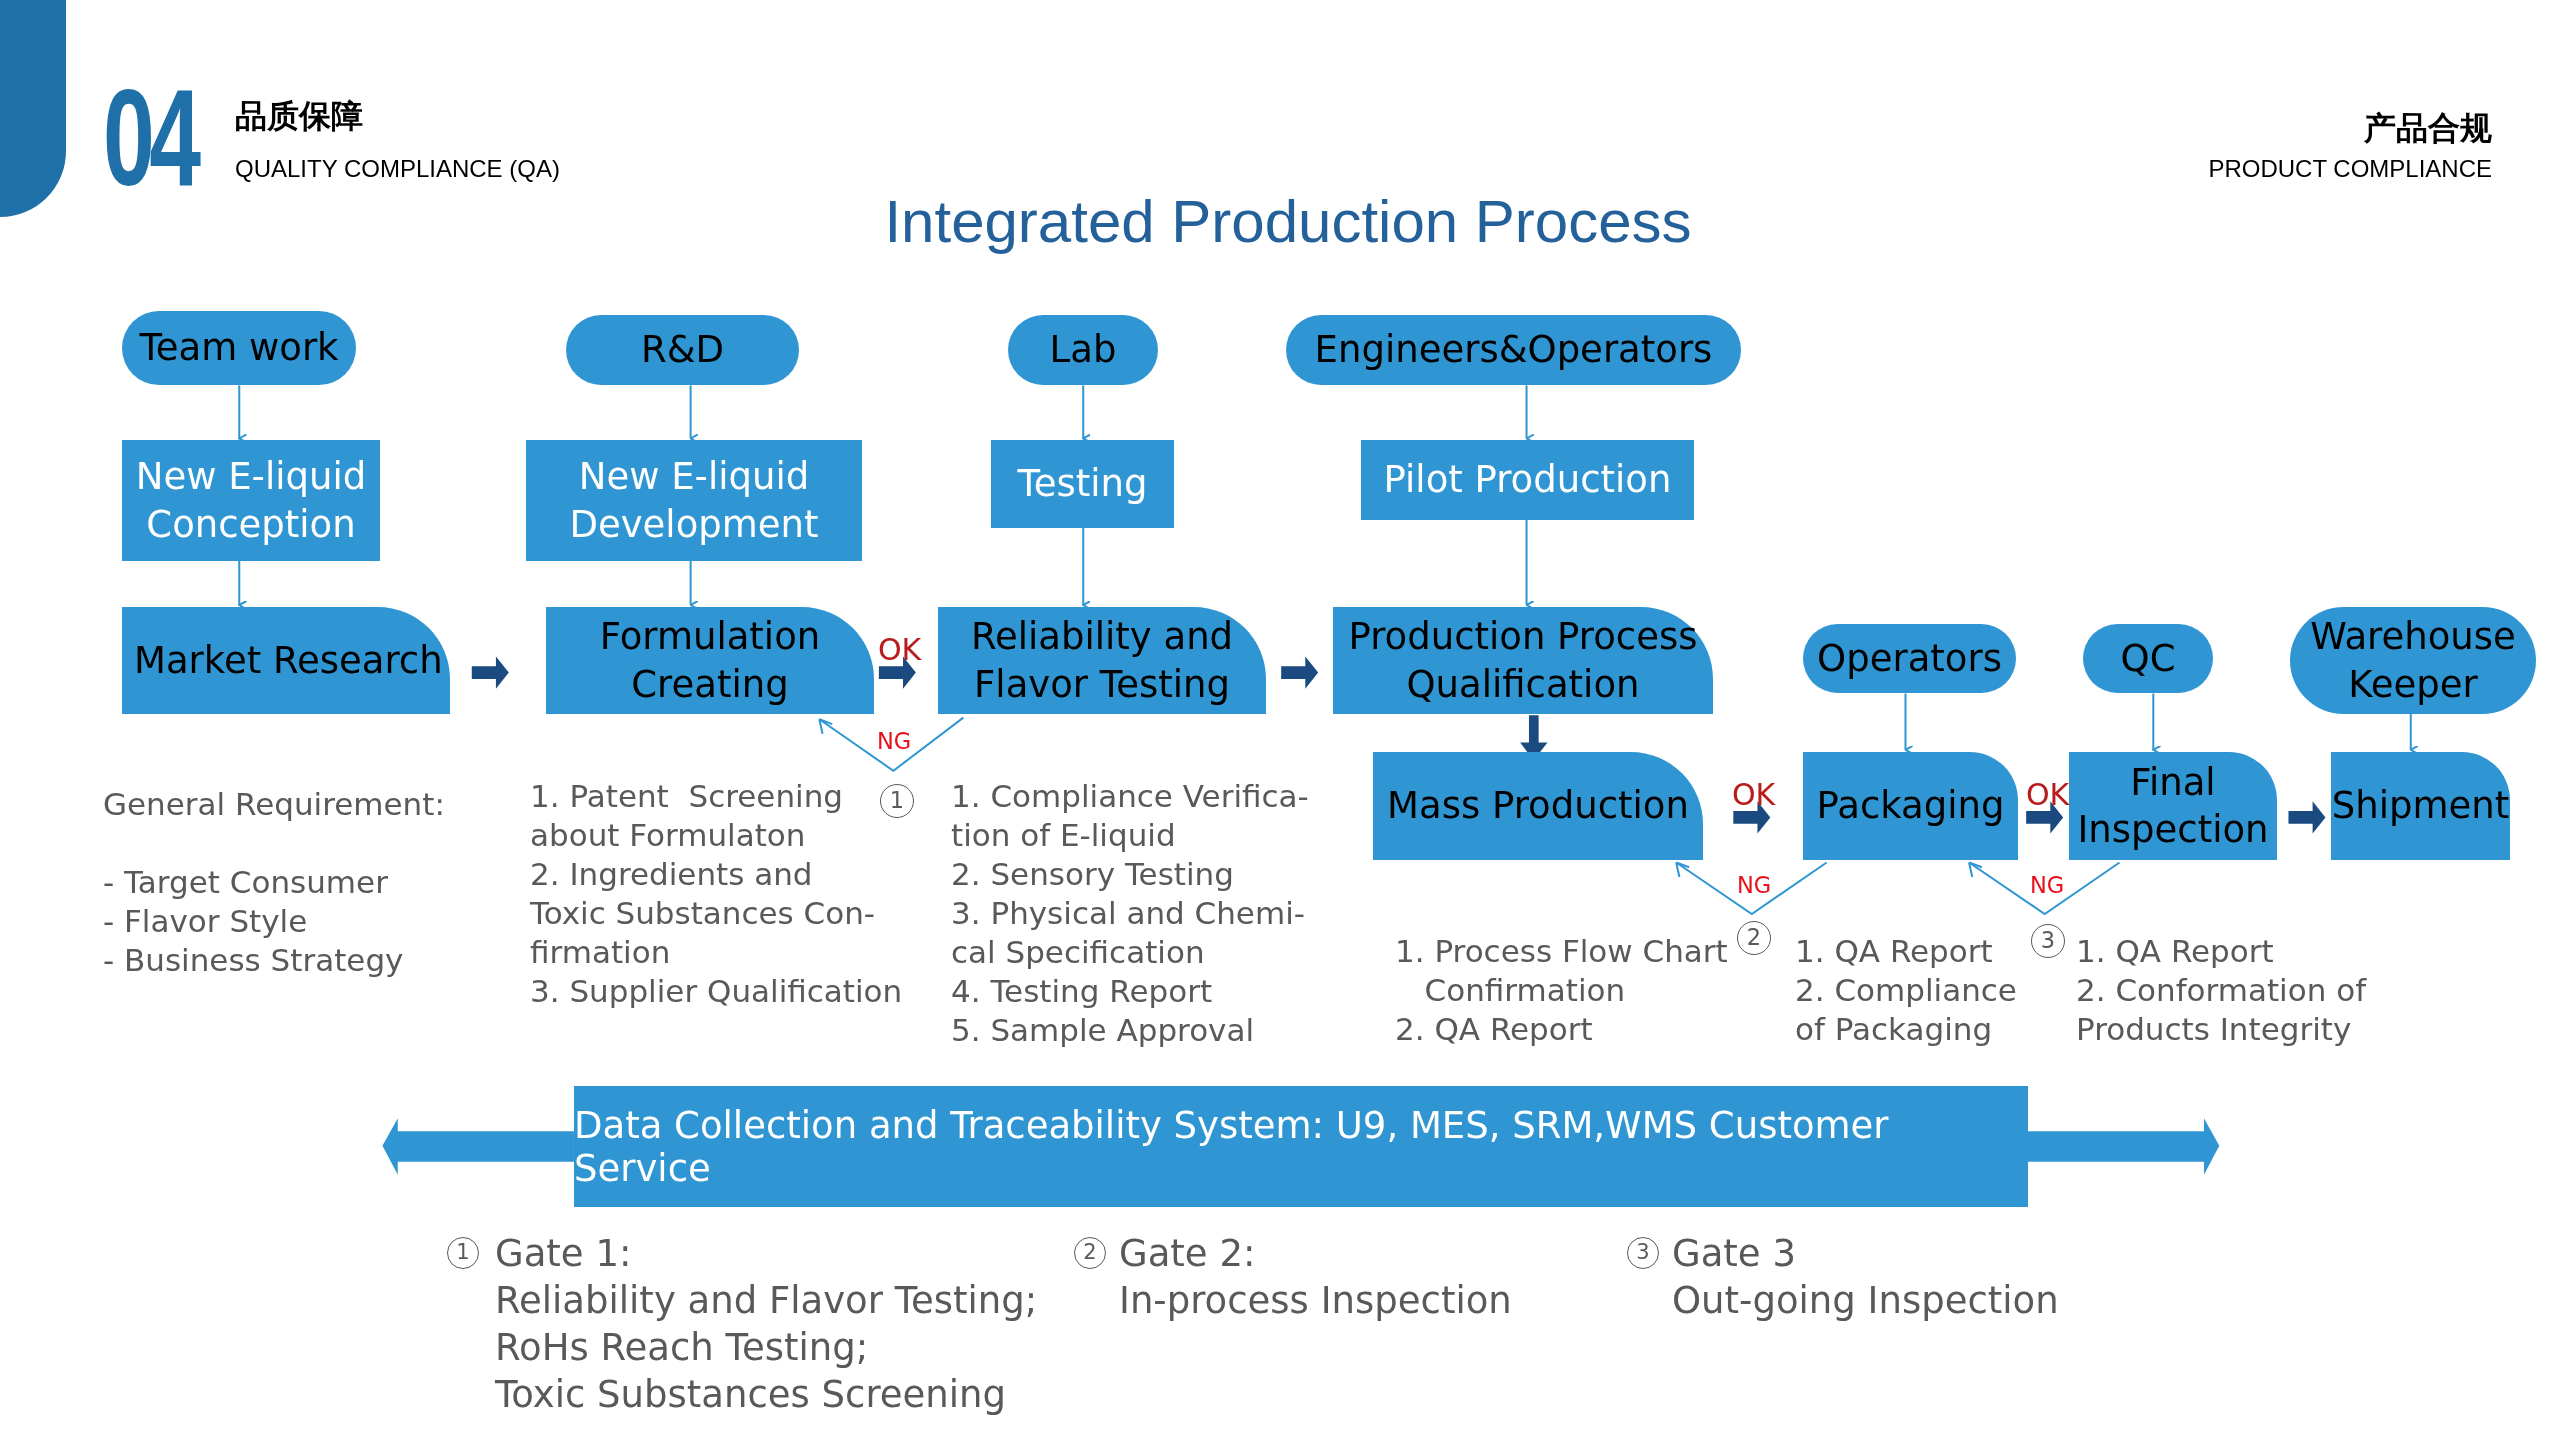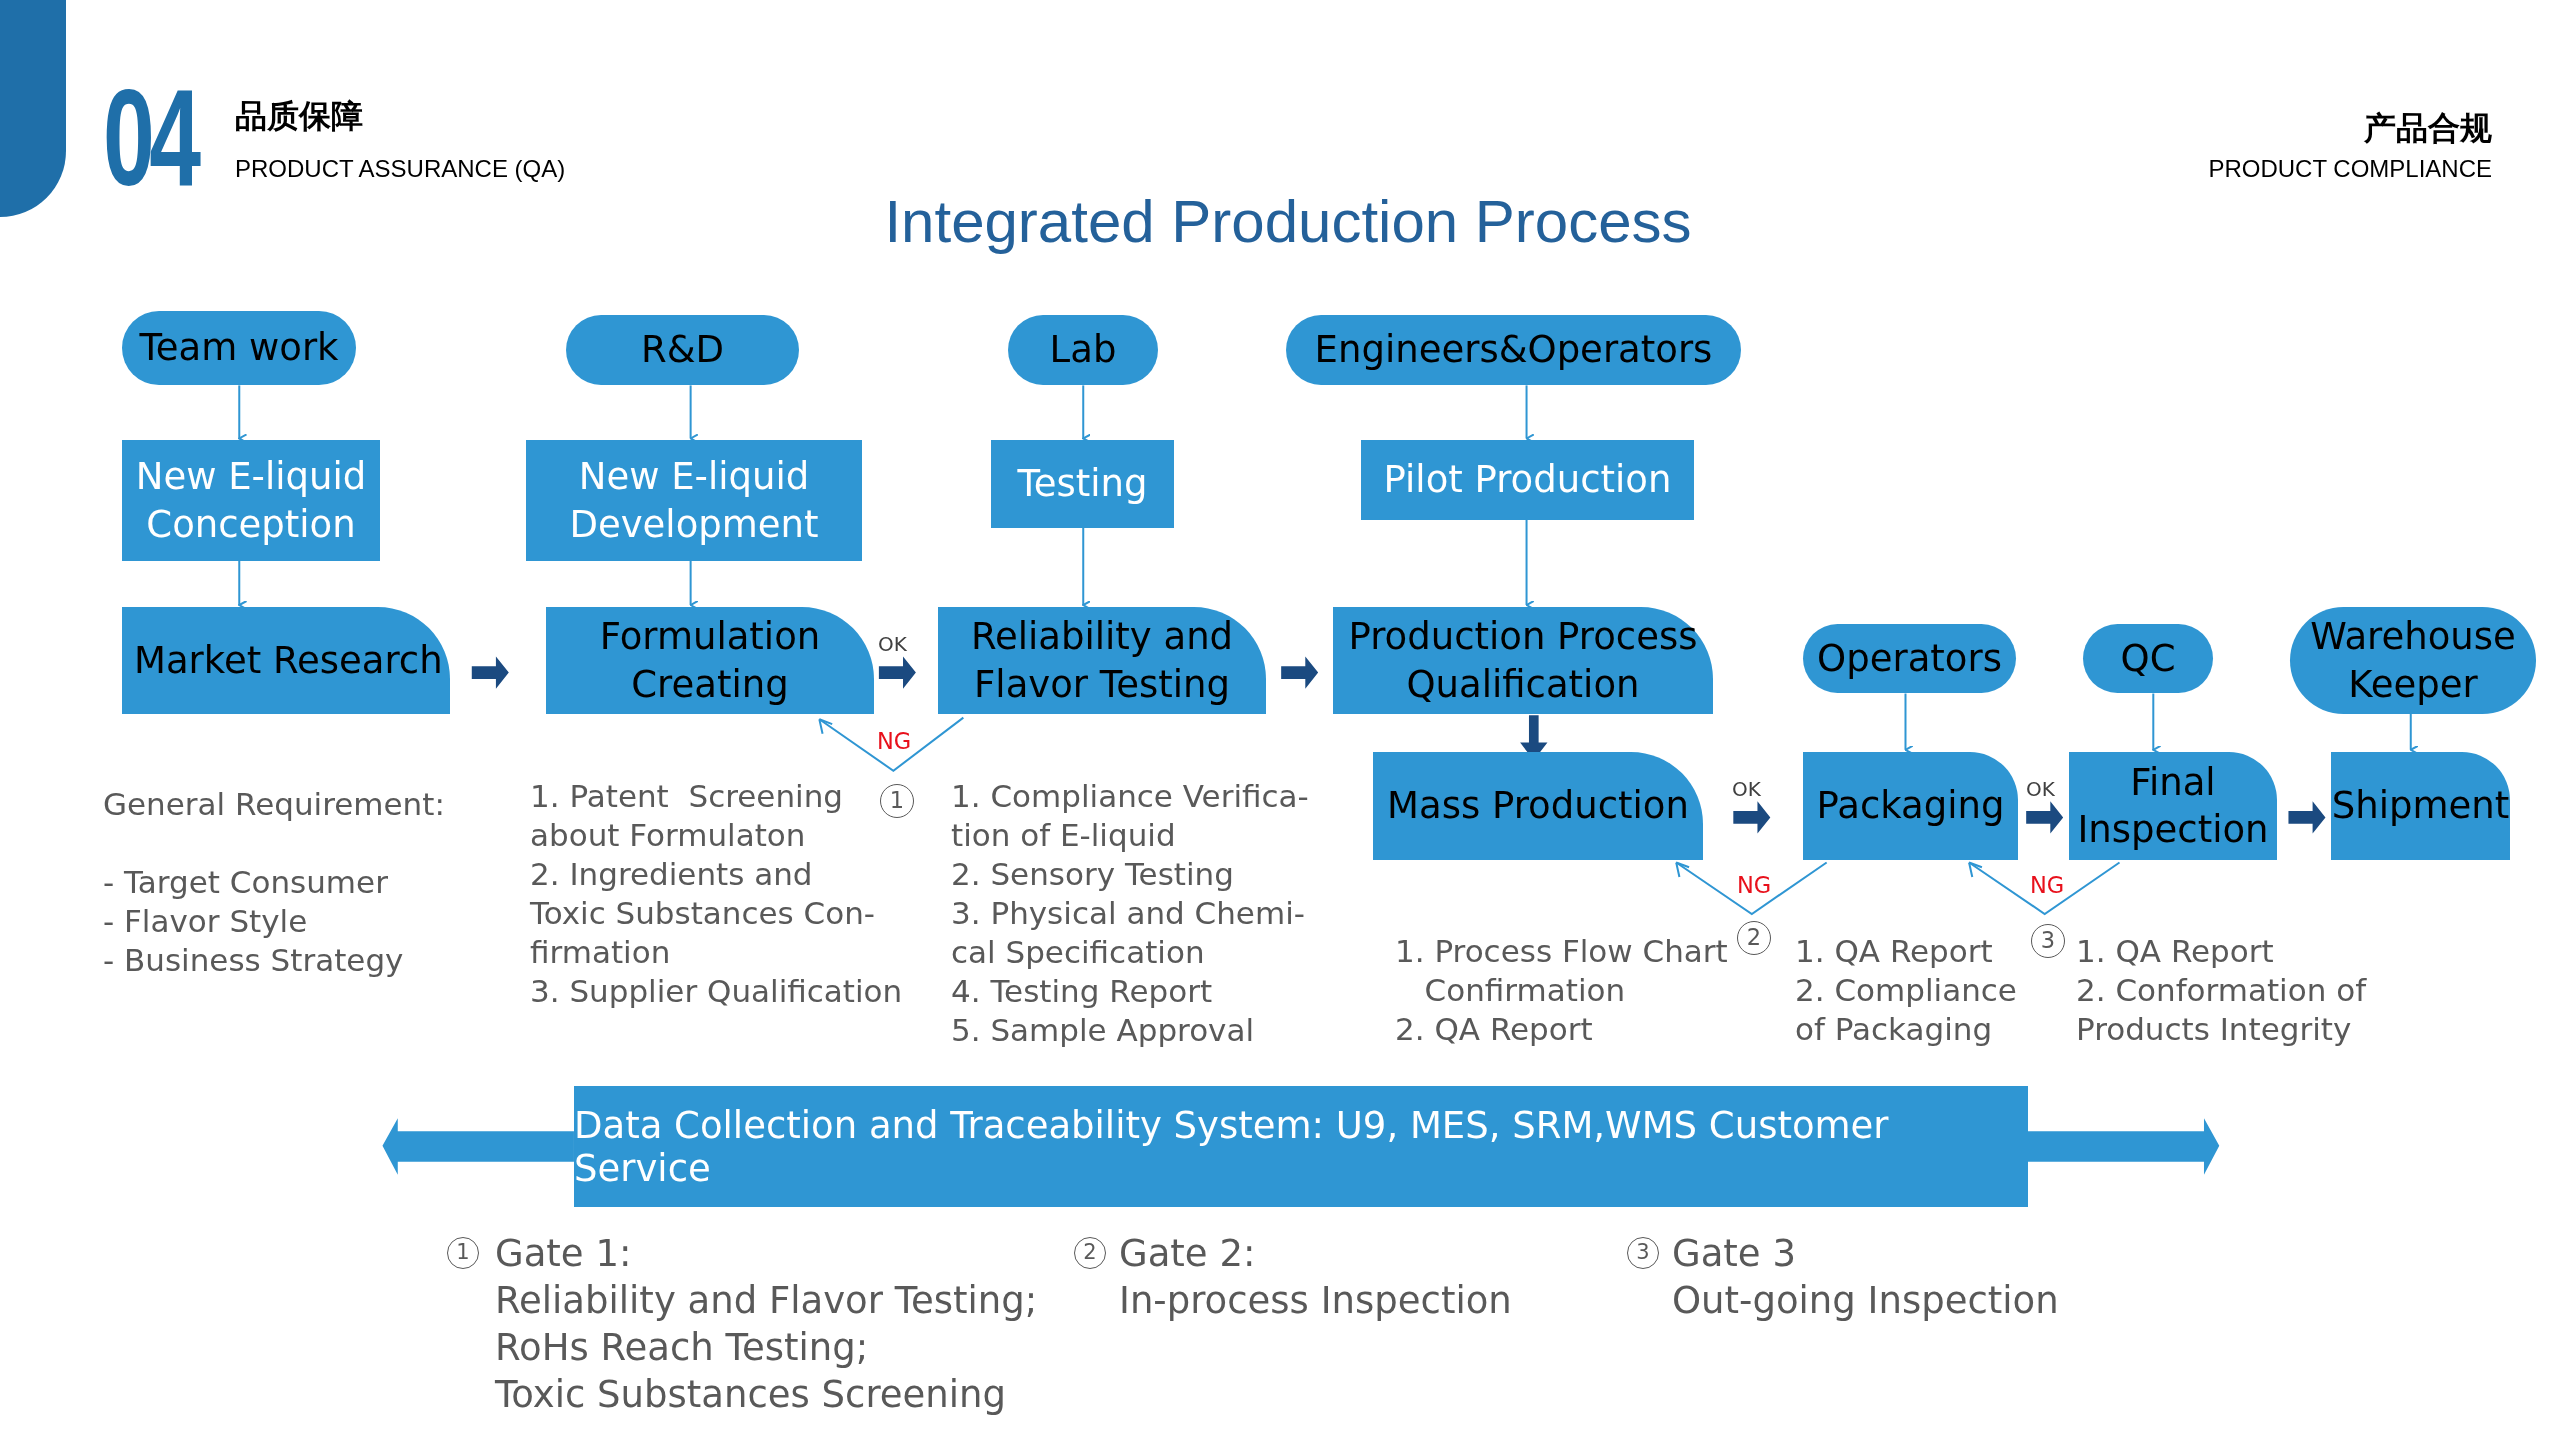--- a/index.html
+++ b/index.html
@@ -12,34 +12,34 @@
   .right-zh{right:84px;top:95px;font-size:32px;font-weight:bold;color:#000;text-align:right;margin-top:12px;}
   .right-en{right:84px;top:155px;font-family:"Liberation Sans",sans-serif;font-size:24px;color:#000;text-align:right;}
   .main-title{left:0;width:2576px;top:187px;text-align:center;font-family:"Liberation Sans",sans-serif;font-size:60px;color:#24619a;}
   .node{position:absolute;background:#2f96d3;display:flex;align-items:center;justify-content:center;text-align:center;box-sizing:border-box;line-height:1.28;}
   .pill{border-radius:37px;color:#000;font-size:37px;}
   .pill-tall{border-radius:56px;}
   .rect{color:#fff;font-size:37px;}
   .doc{color:#000;font-size:37px;border-top-right-radius:72px;}
   .note{position:absolute;color:#595959;font-size:31px;line-height:39px;white-space:pre;}
   .gate{position:absolute;color:#595959;font-size:37px;line-height:47px;white-space:pre;}
-  .lbl-ok{position:absolute;font-size:20px;color:#404040;}
+  .lbl-ok{position:absolute;font-size:30px;color:#b91c1c;}
   .lbl-ng{position:absolute;font-size:22.5px;color:#e8101b;}
   .circ{position:absolute;width:34px;height:34px;border:1.6px solid #595959;border-radius:50%;box-sizing:border-box;color:#595959;font-size:22.5px;line-height:31px;text-align:center;}
   .circ-sm{width:32px;height:32px;font-size:21px;line-height:29px;}
   .data-bar{position:absolute;left:574px;top:1086px;width:1454px;height:121px;background:#2f96d3;color:#fff;font-size:37px;display:flex;align-items:center;justify-content:center;}
   svg.overlay{position:absolute;left:0;top:0;}
 </style>
 </head>
 <body>
 
 <div class="abs corner-tab"></div>
 <div class="abs sec-num">04</div>
 <div class="abs sec-zh">品质保障</div>
-<div class="abs sec-en">PRODUCT ASSURANCE (QA)</div>
+<div class="abs sec-en">QUALITY COMPLIANCE (QA)</div>
 <div class="abs right-zh">产品合规</div>
 <div class="abs right-en">PRODUCT COMPLIANCE</div>
 <div class="abs main-title">Integrated Production Process</div>
 
 <svg class="overlay" width="2576" height="1449" viewBox="0 0 3201 1801">
   <defs>
     <marker id="thinHead" markerWidth="10" markerHeight="10" refX="5" refY="9" orient="auto" markerUnits="userSpaceOnUse">
       <path d="M0,0 L5,9 L10,0" fill="none" stroke="#2f96d3" stroke-width="2.5"></path>
     </marker>
   </defs>

